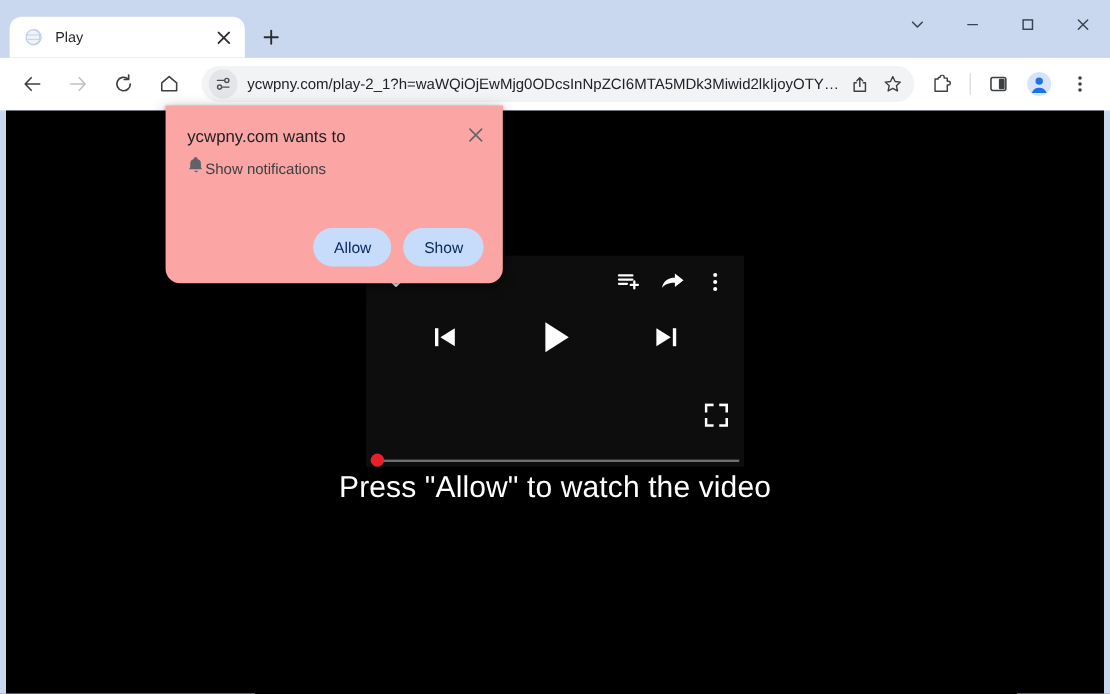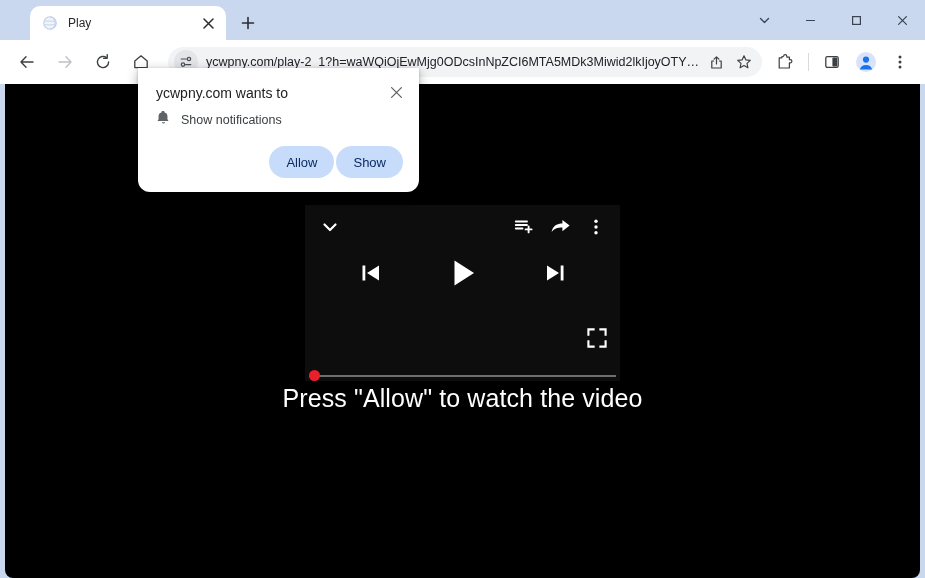--- a/index.html
+++ b/index.html
@@ -11,26 +11,25 @@
   }
   .browser-window {
     position:relative;
     width:925px; height:578px;
     background:#c9d7ef;
   }
 
   
   .tab-strip {
     position:relative;
-    height:40px;
+    height:48px;
     display:flex;
     align-items:flex-end;
     padding-left:8px;
     background:#c9d7ef;
-    margin-left:22px;
   }
   .tab {
     position:relative;
     width:196px; height:34px;
     background:#ffffff;
     border-radius:10px 10px 0 0;
     display:flex; align-items:center;
     padding:0 8px 0 12px;
   }
   .tab-favicon {
@@ -199,23 +198,23 @@
     left:0; right:0; top:300px;
     text-align:center;
     color:#ffffff;
     font-size:25px;
     letter-spacing:.1px;
   }
 
   
   .perm-bubble {
     position:absolute;
-    left:138px; top:68px;
-    width:281px; height:124px;
-    background:#ffffff;
+    left:138px; top:88px;
+    width:281px; height:148px;
+    background:#fca5a5;
     border-radius:0 0 12px 12px;
     box-shadow:0 3px 12px rgba(0,0,0,.30), 0 1px 3px rgba(0,0,0,.20);
     z-index:20;
   }
   .perm-head {
     display:flex; align-items:flex-start;
     padding:16px 12px 0 18px;
   }
   .perm-title {
     flex:1;
@@ -225,29 +224,28 @@
   }
   .perm-close {
     width:22px; height:22px; flex:0 0 22px;
     margin-top:-3px;
     border-radius:50%;
     display:flex; align-items:center; justify-content:center;
   }
   .perm-row {
     display:flex; align-items:center;
     padding:7px 18px 0 18px;
-    gap:10px;
   }
   .perm-row-label {
     font-size:12.5px;
     color:#3c4043;
   }
   .perm-actions {
     position:absolute; right:16px; bottom:14px;
-    display:flex; gap:2px;
+    display:flex; gap:10px;
   }
   .pill-btn {
     height:32px;
     padding:0 17px;
     border:none;
     border-radius:16px;
     background:#c7dcfb;
     color:#0b2b63;
     font-family:"Liberation Sans", sans-serif;
     font-size:13px;

